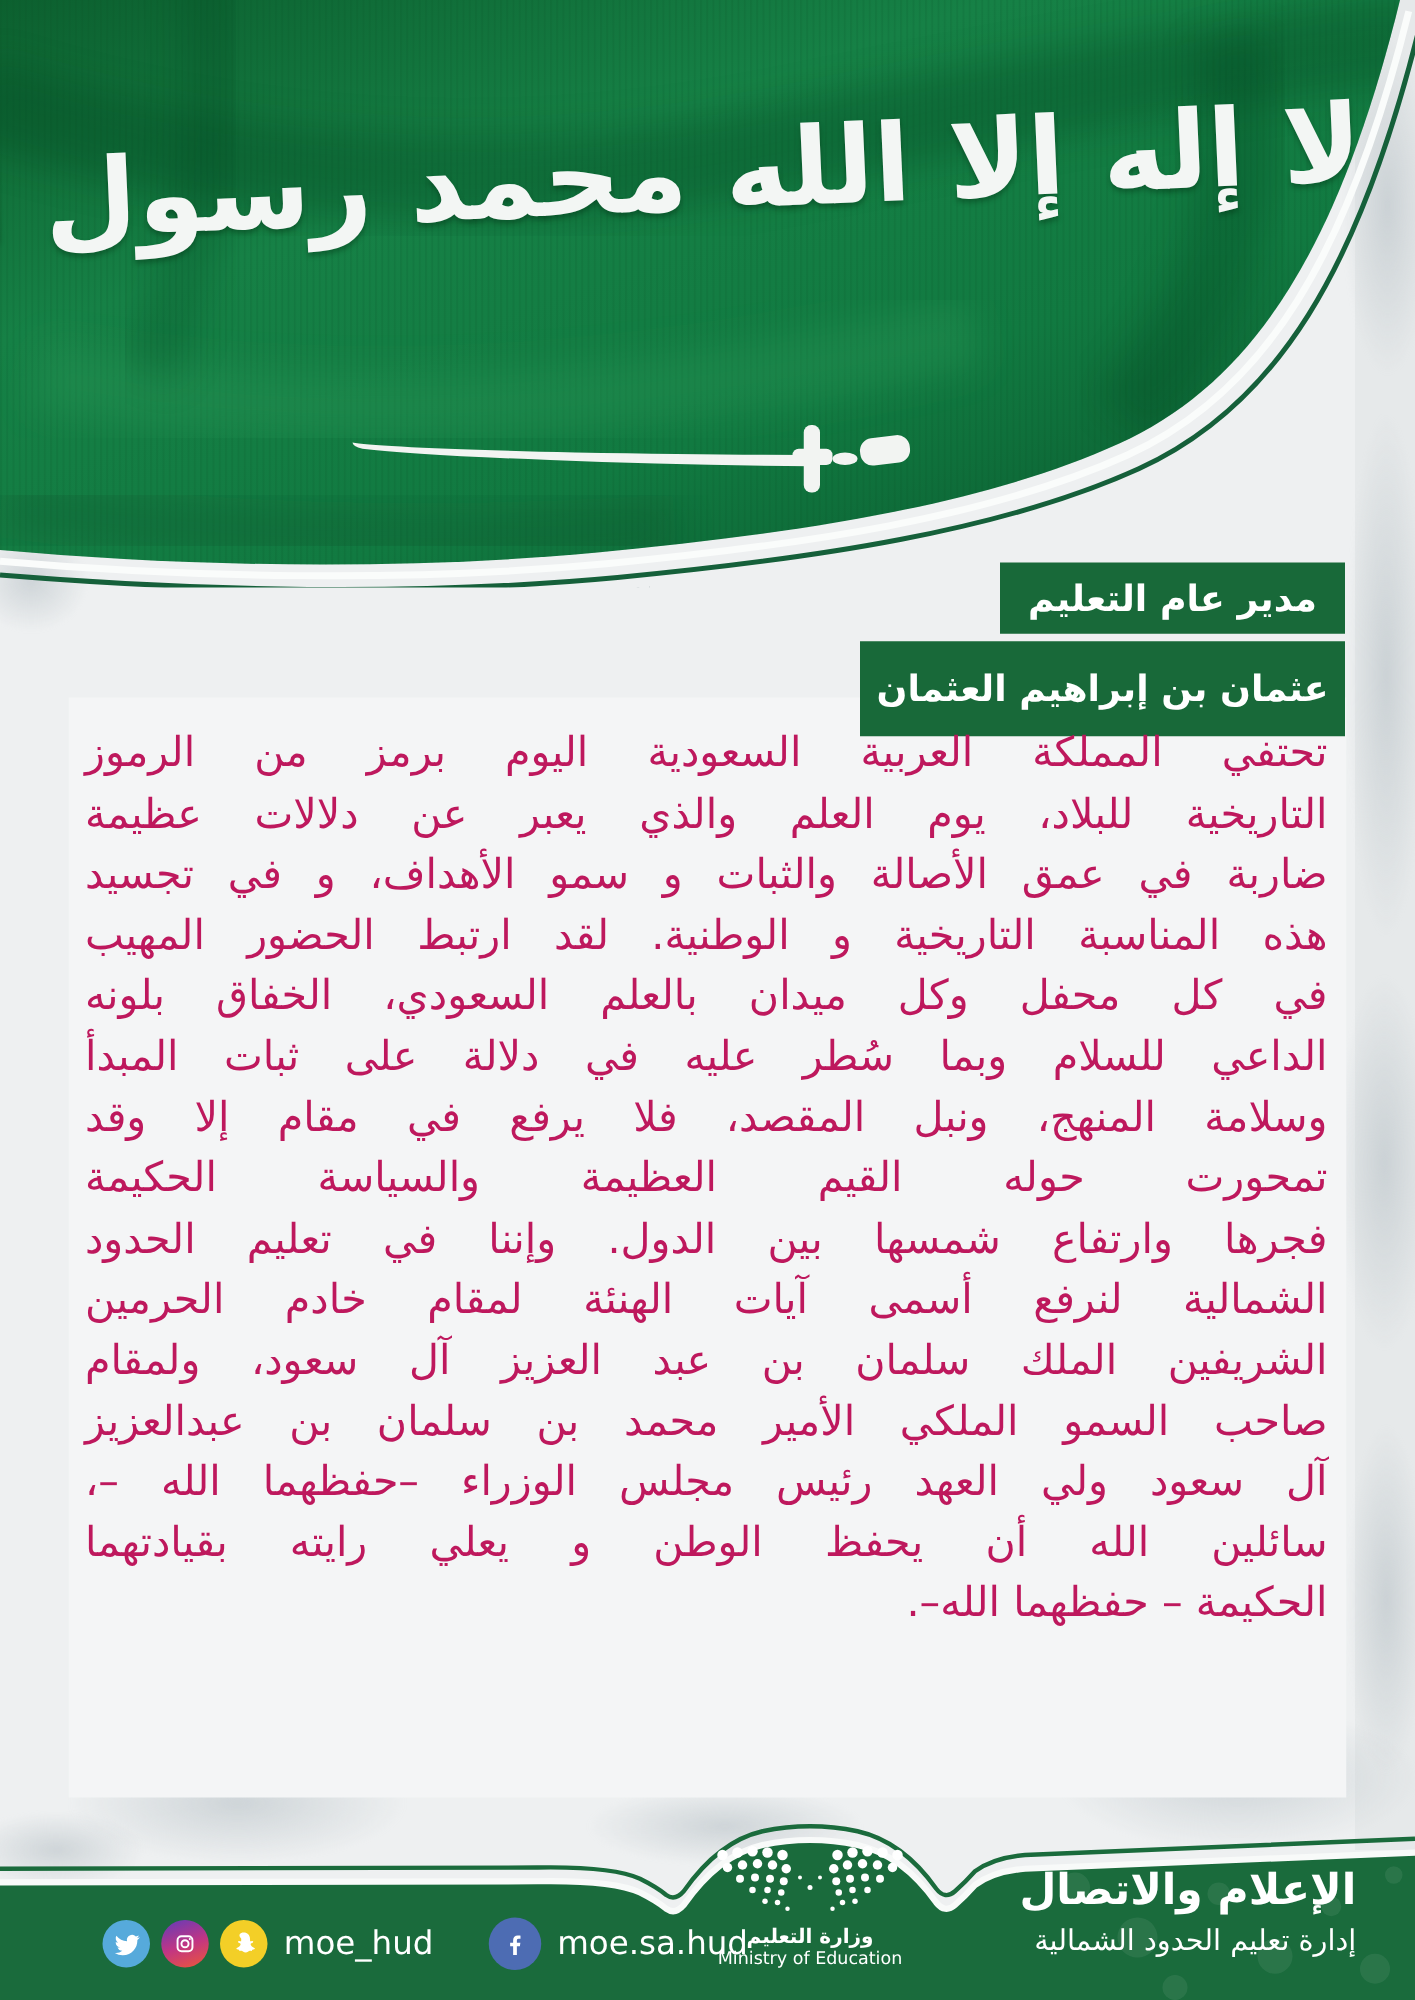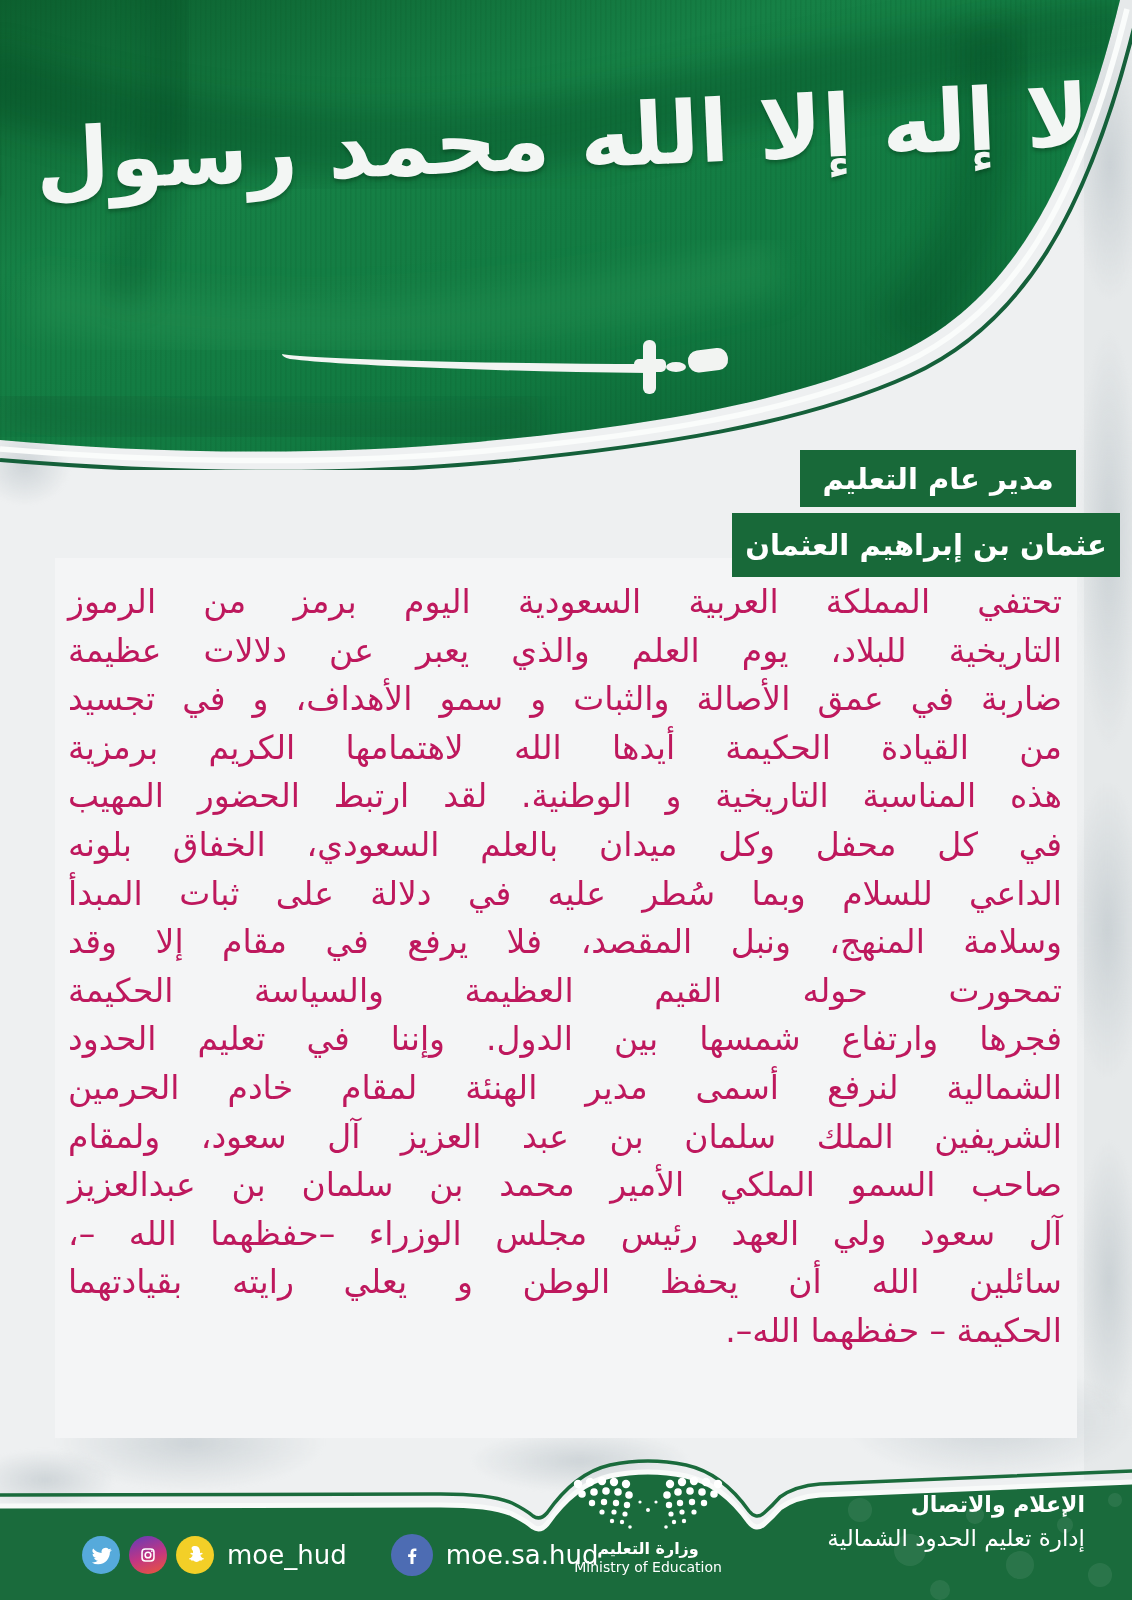--- a/index.html
+++ b/index.html
@@ -13,21 +13,21 @@
   .panel{position:absolute;left:55px;top:558px;width:1022px;height:880px;background:#f4f5f6;}
   
   .flag-svg{position:absolute;left:0;top:0;}
   .shahada{position:absolute;left:40px;top:88px;width:1050px;text-align:center;
            font-size:86px;font-weight:bold;color:#f3f6f4;direction:rtl;white-space:nowrap;
            transform:rotate(-2.5deg);text-shadow:0 3px 4px rgba(0,40,15,.35);z-index:3;}
   
   .banner{position:absolute;background:#186939;color:#fff;display:flex;align-items:center;
           justify-content:center;direction:rtl;font-weight:bold;white-space:nowrap;z-index:4;}
   .banner1{left:800px;top:450px;width:276px;height:57px;font-size:29px;}
-  .banner2{left:688px;top:513px;width:388px;height:64px;font-size:29px;margin-left:44px;}
+  .banner2{left:688px;top:513px;width:388px;height:76px;font-size:29px;}
   
   .body-text{position:absolute;right:70px;left:68px;top:578px;direction:rtl;z-index:4;
              color:#be185d;font-size:33px;line-height:48.6px;}
   .body-text div{text-align:justify;text-align-last:justify;}
   .body-text div:last-child{text-align-last:right;}
   
   .footer-svg{position:absolute;left:0;top:1455px;z-index:5;}
   .footer-item{position:absolute;z-index:6;color:#fff;}
   .social-row{left:82px;top:1534px;display:flex;align-items:center;gap:9px;}
   .circle{border-radius:50%;display:flex;align-items:center;justify-content:center;flex:0 0 auto;}
@@ -36,21 +36,21 @@
   .tw{background:#56aadb;}
   .ig{background:linear-gradient(160deg,#6a3cb5 5%,#c13584 52%,#e8543f 95%);}
   .sc{background:#f3cf27;}
   .fb{background:#4d6cb3;}
   .handle{font-size:26px;margin:0 4px;}
   .fb-gap{width:22px;}
   .moe-logo{left:558px;top:1476px;width:180px;text-align:center;}
   .moe-ar{font-size:16px;font-weight:bold;direction:rtl;margin-top:3px;}
   .moe-en{font-size:14px;margin-top:1px;}
   .footer-right{right:47px;top:1492px;text-align:right;direction:rtl;}
-  .dept{font-size:22px;font-weight:bold;}
+  .dept{font-size:34px;font-weight:bold;}
   .dir{font-size:23px;margin-top:8px;font-weight:normal;}
 </style>
 </head>
 <body>
 
 <div class="page">
 
   <div class="right-strip"></div>
   <div class="tx" style="left:1075px;top:30px;width:70px;height:270px;"></div>
   <div class="tx" style="left:1078px;top:330px;width:62px;height:420px;"></div>
@@ -112,28 +112,27 @@
   <div class="shahada">لا إله إلا الله محمد رسول الله</div>
 
   <div class="banner banner1">مدير عام التعليم</div>
   <div class="banner banner2">عثمان بن إبراهيم العثمان</div>
 
   <div class="body-text">
 
   <div>تحتفي المملكة العربية السعودية اليوم برمز من الرموز</div>
       <div>التاريخية للبلاد، يوم العلم والذي يعبر عن دلالات عظيمة</div>
       <div>ضاربة في عمق الأصالة والثبات و سمو الأهداف، و في تجسيد</div>
-      <div>من القيادة الحكيمة أيدها الله لاهتمامها الكريم برمزية</div>
       <div>هذه المناسبة التاريخية و الوطنية. لقد ارتبط الحضور المهيب</div>
       <div>في كل محفل وكل ميدان بالعلم السعودي، الخفاق بلونه</div>
       <div>الداعي للسلام وبما سُطر عليه في دلالة على ثبات المبدأ</div>
       <div>وسلامة المنهج، ونبل المقصد، فلا يرفع في مقام إلا وقد</div>
       <div>تمحورت حوله القيم العظيمة والسياسة الحكيمة</div>
       <div>فجرها وارتفاع شمسها بين الدول. وإننا في تعليم الحدود</div>
-      <div>الشمالية لنرفع أسمى مدير الهنئة  لمقام خادم الحرمين</div>
+      <div>الشمالية لنرفع أسمى آيات الهنئة  لمقام خادم الحرمين</div>
       <div>الشريفين الملك سلمان بن عبد العزيز آل سعود، ولمقام</div>
       <div>صاحب السمو الملكي الأمير محمد بن سلمان بن عبدالعزيز</div>
       <div>آل سعود ولي العهد رئيس مجلس الوزراء –حفظهما الله –،</div>
       <div>سائلين الله أن يحفظ الوطن و يعلي رايته بقيادتهما</div>
       <div>الحكيمة – حفظهما الله–.</div>
     </div>
 
   <svg class="footer-svg" width="1132" height="145" viewBox="0 0 1132 145">
 
     <path d="M0,40 L430,39 Q490,38 512,48 Q526,55 533,61 Q540,66 547,58 Q575,18 610,10 Q648,2 686,10 Q722,18 749,56 Q756,65 764,58 Q772,51 780,42 Q795,31 820,29 L1132,16" fill="none" stroke="#1a6b3c" stroke-width="3.5"></path>

